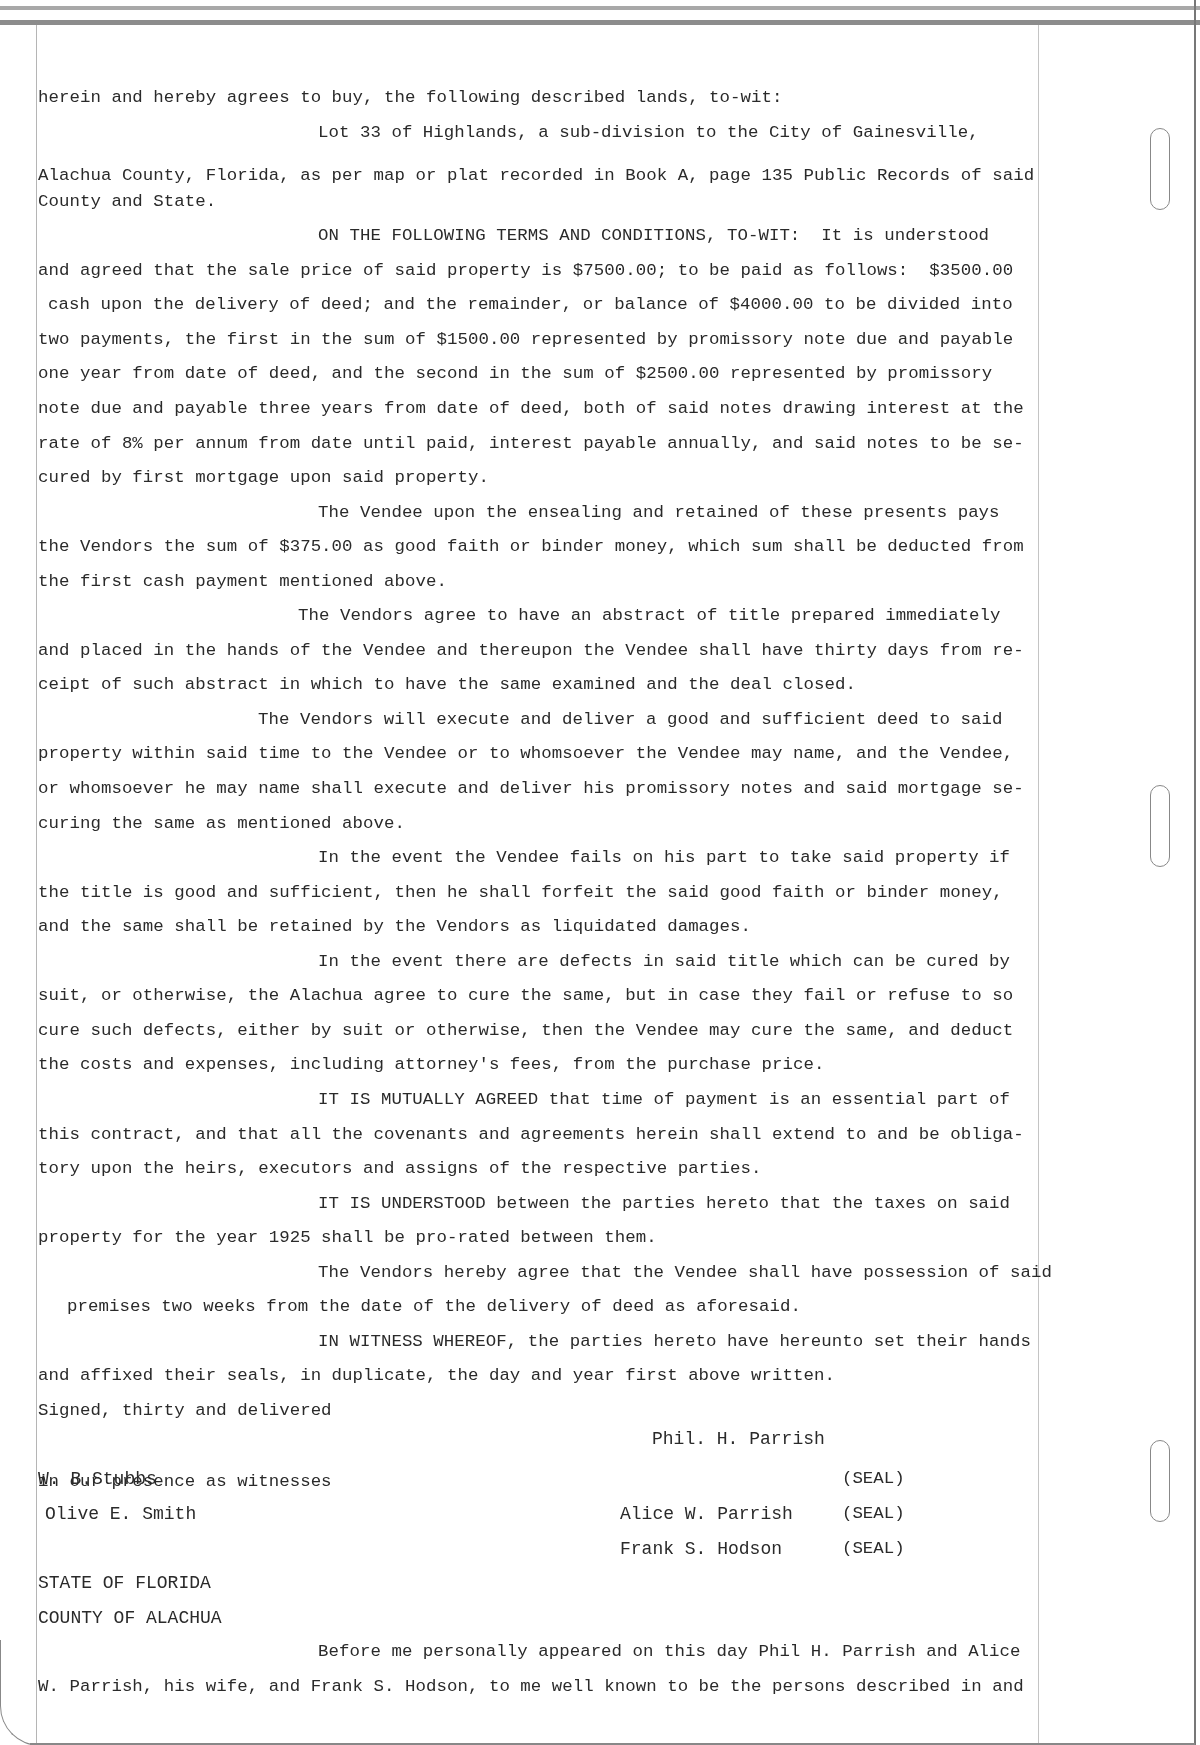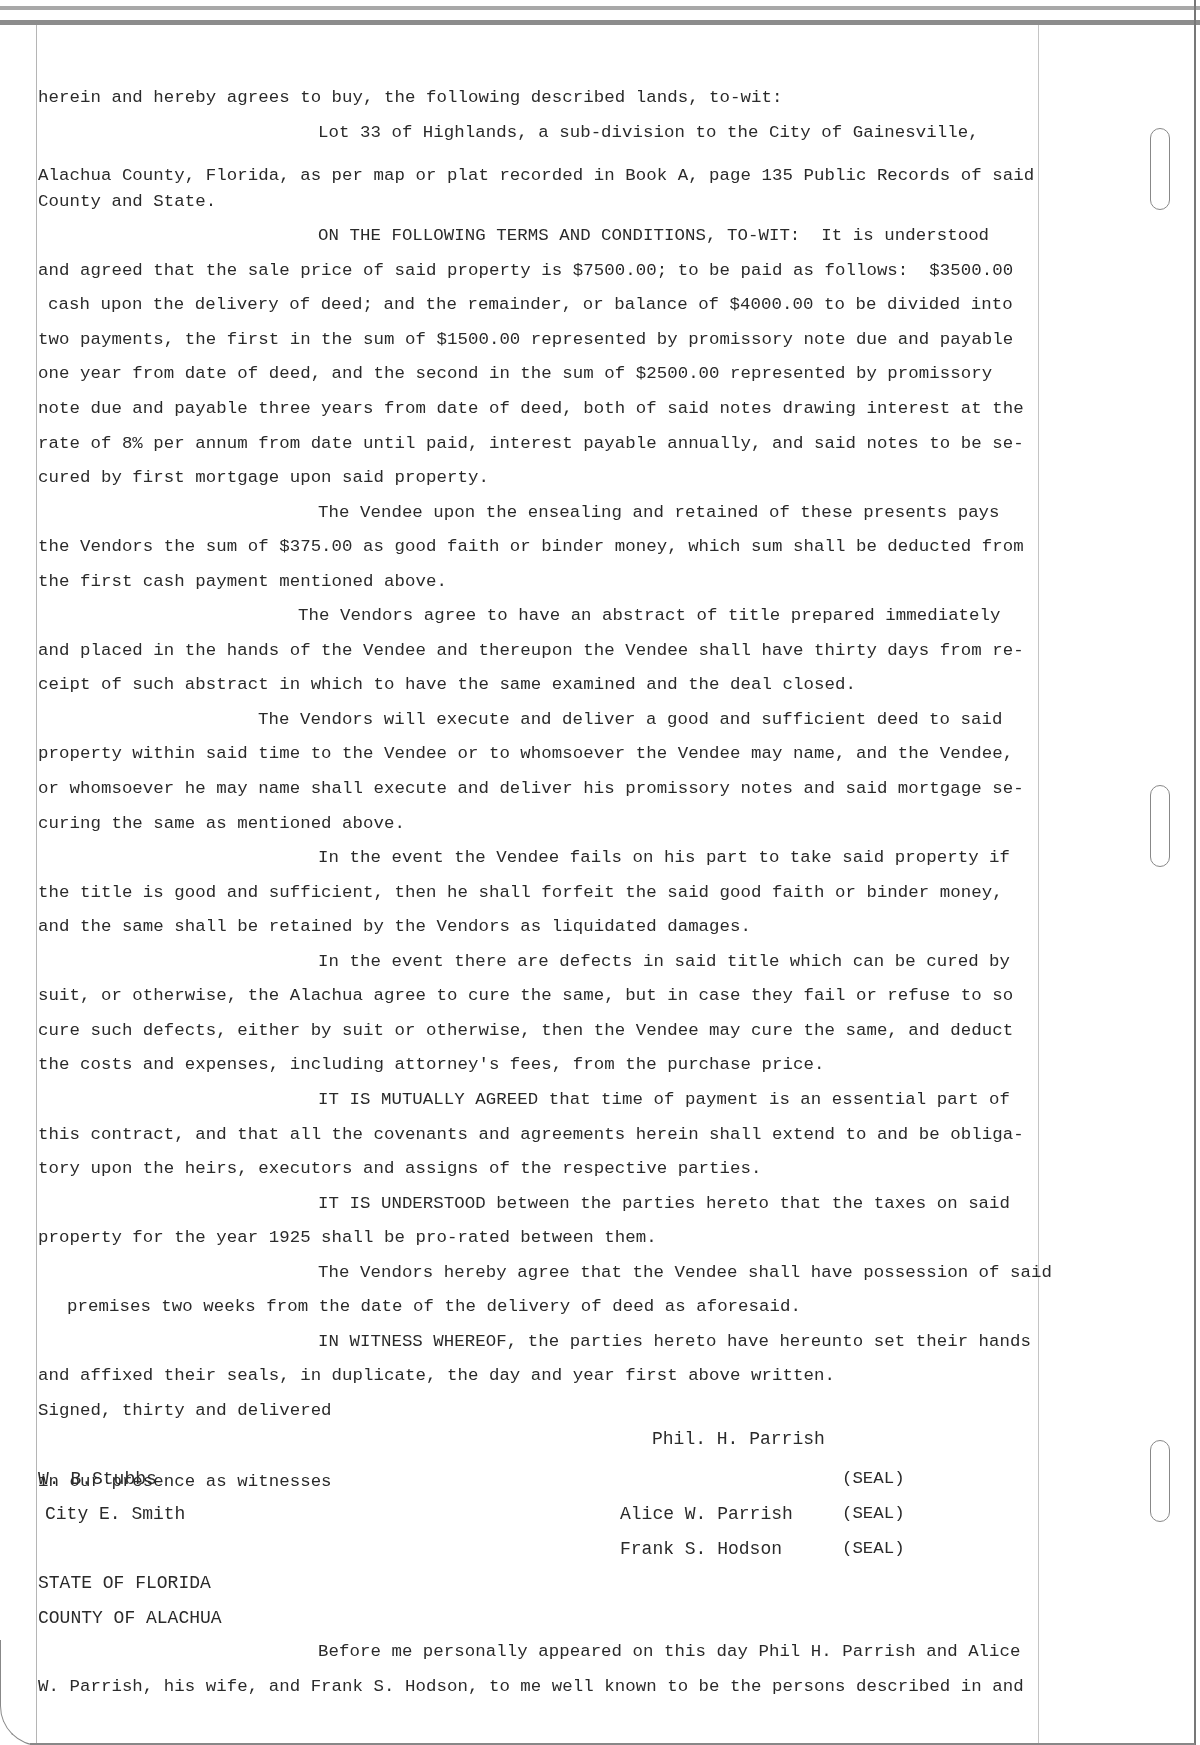--- a/index.html
+++ b/index.html
@@ -73,21 +73,21 @@
     <div class="line" style="left: 38px; top: 1227.15px;">property for the year 1925 shall be pro-rated between them.</div>
     <div class="line" style="left: 318px; top: 1261.7px;">The Vendors hereby agree that the Vendee shall have possession of said</div>
     <div class="line" style="left: 38px; top: 1296.25px; padding-left: 29px;">premises two weeks from the date of the delivery of deed as aforesaid.</div>
     <div class="line" style="left: 318px; top: 1330.8px;">IN WITNESS WHEREOF, the parties hereto have hereunto set their hands</div>
     <div class="line" style="left: 38px; top: 1365.35px;">and affixed their seals, in duplicate, the day and year first above written.</div>
     <div class="line" style="left: 38px; top: 1399.9px;">Signed, thirty and delivered</div>
     <div class="line" style="left: 38px; top: 1471px;">in our presence as witnesses</div>
   </div>
 
 <div class="sig" style="left:38px;top:1468px;">W. B.Stubbs</div>
-<div class="sig" style="left:45px;top:1503px;">City E. Smith</div>
+<div class="sig" style="left:45px;top:1503px;">Olive E. Smith</div>
 
 <div class="sig" style="left:620px;top:1428px;margin-left:32px;">Phil. H. Parrish</div>
 <div class="seal" style="left:842px;top:1468px;">(SEAL)</div>
 <div class="sig" style="left:620px;top:1503px;">Alice W. Parrish</div>
 <div class="seal" style="left:842px;top:1503px;">(SEAL)</div>
 <div class="sig" style="left:620px;top:1538px;">Frank S. Hodson</div>
 <div class="seal" style="left:842px;top:1538px;">(SEAL)</div>
 
 <div class="sig" style="left:38px;top:1572px;">STATE OF FLORIDA</div>
 <div class="sig" style="left:38px;top:1607px;">COUNTY OF ALACHUA</div>

